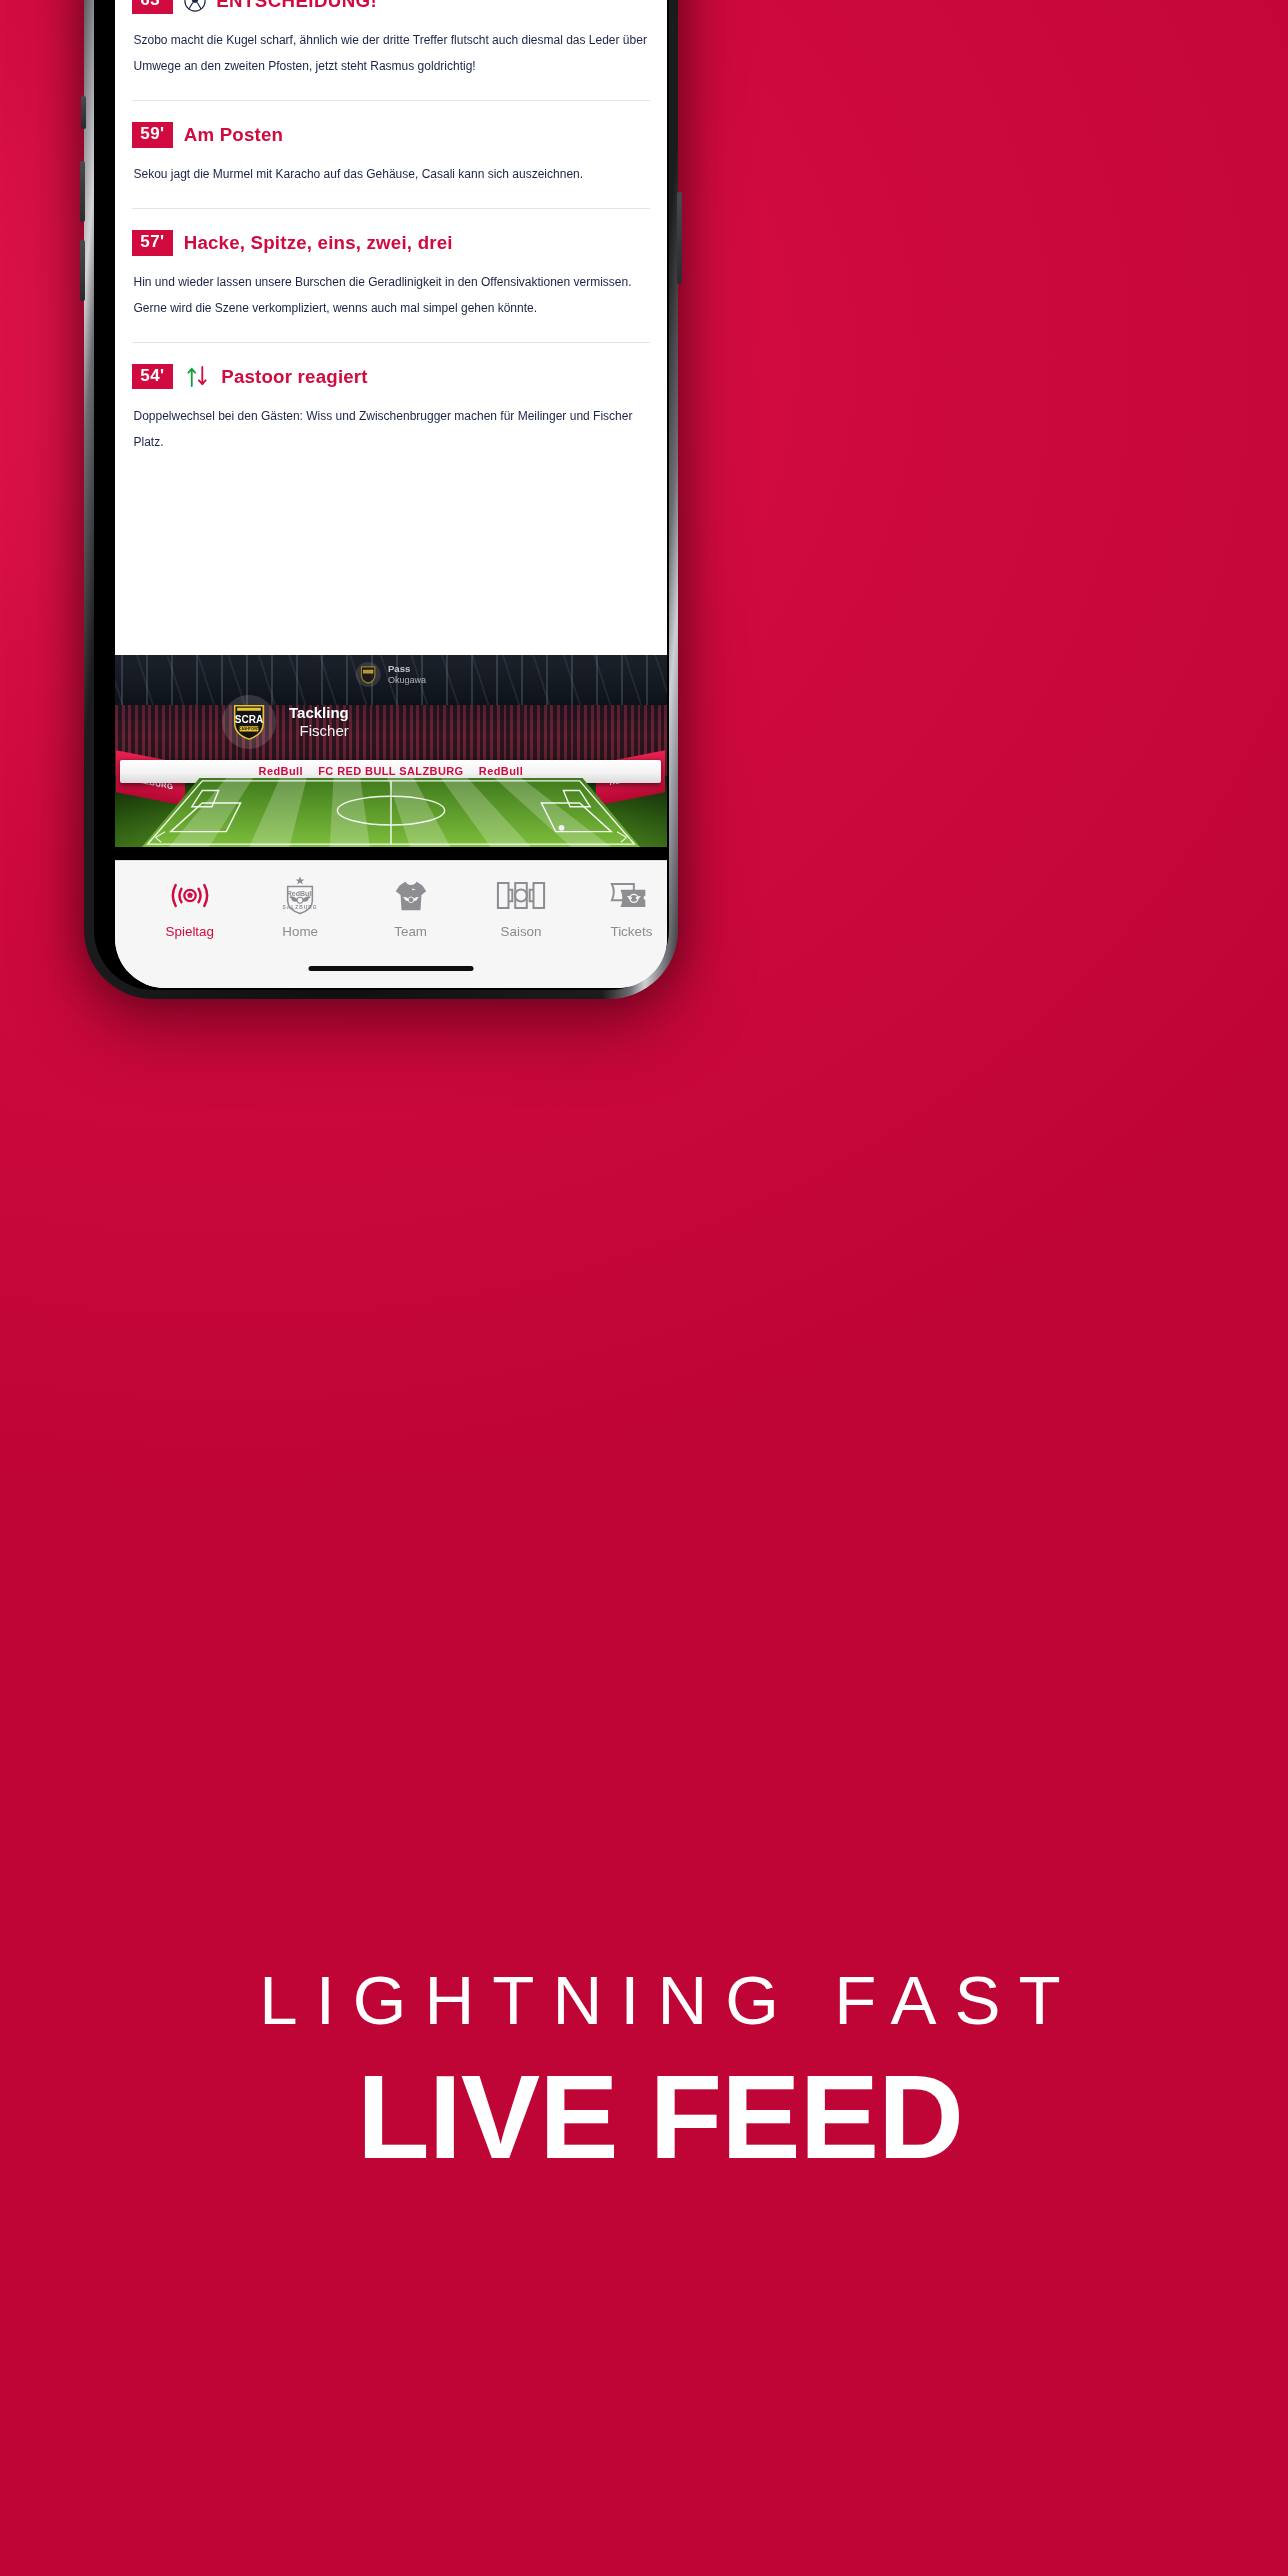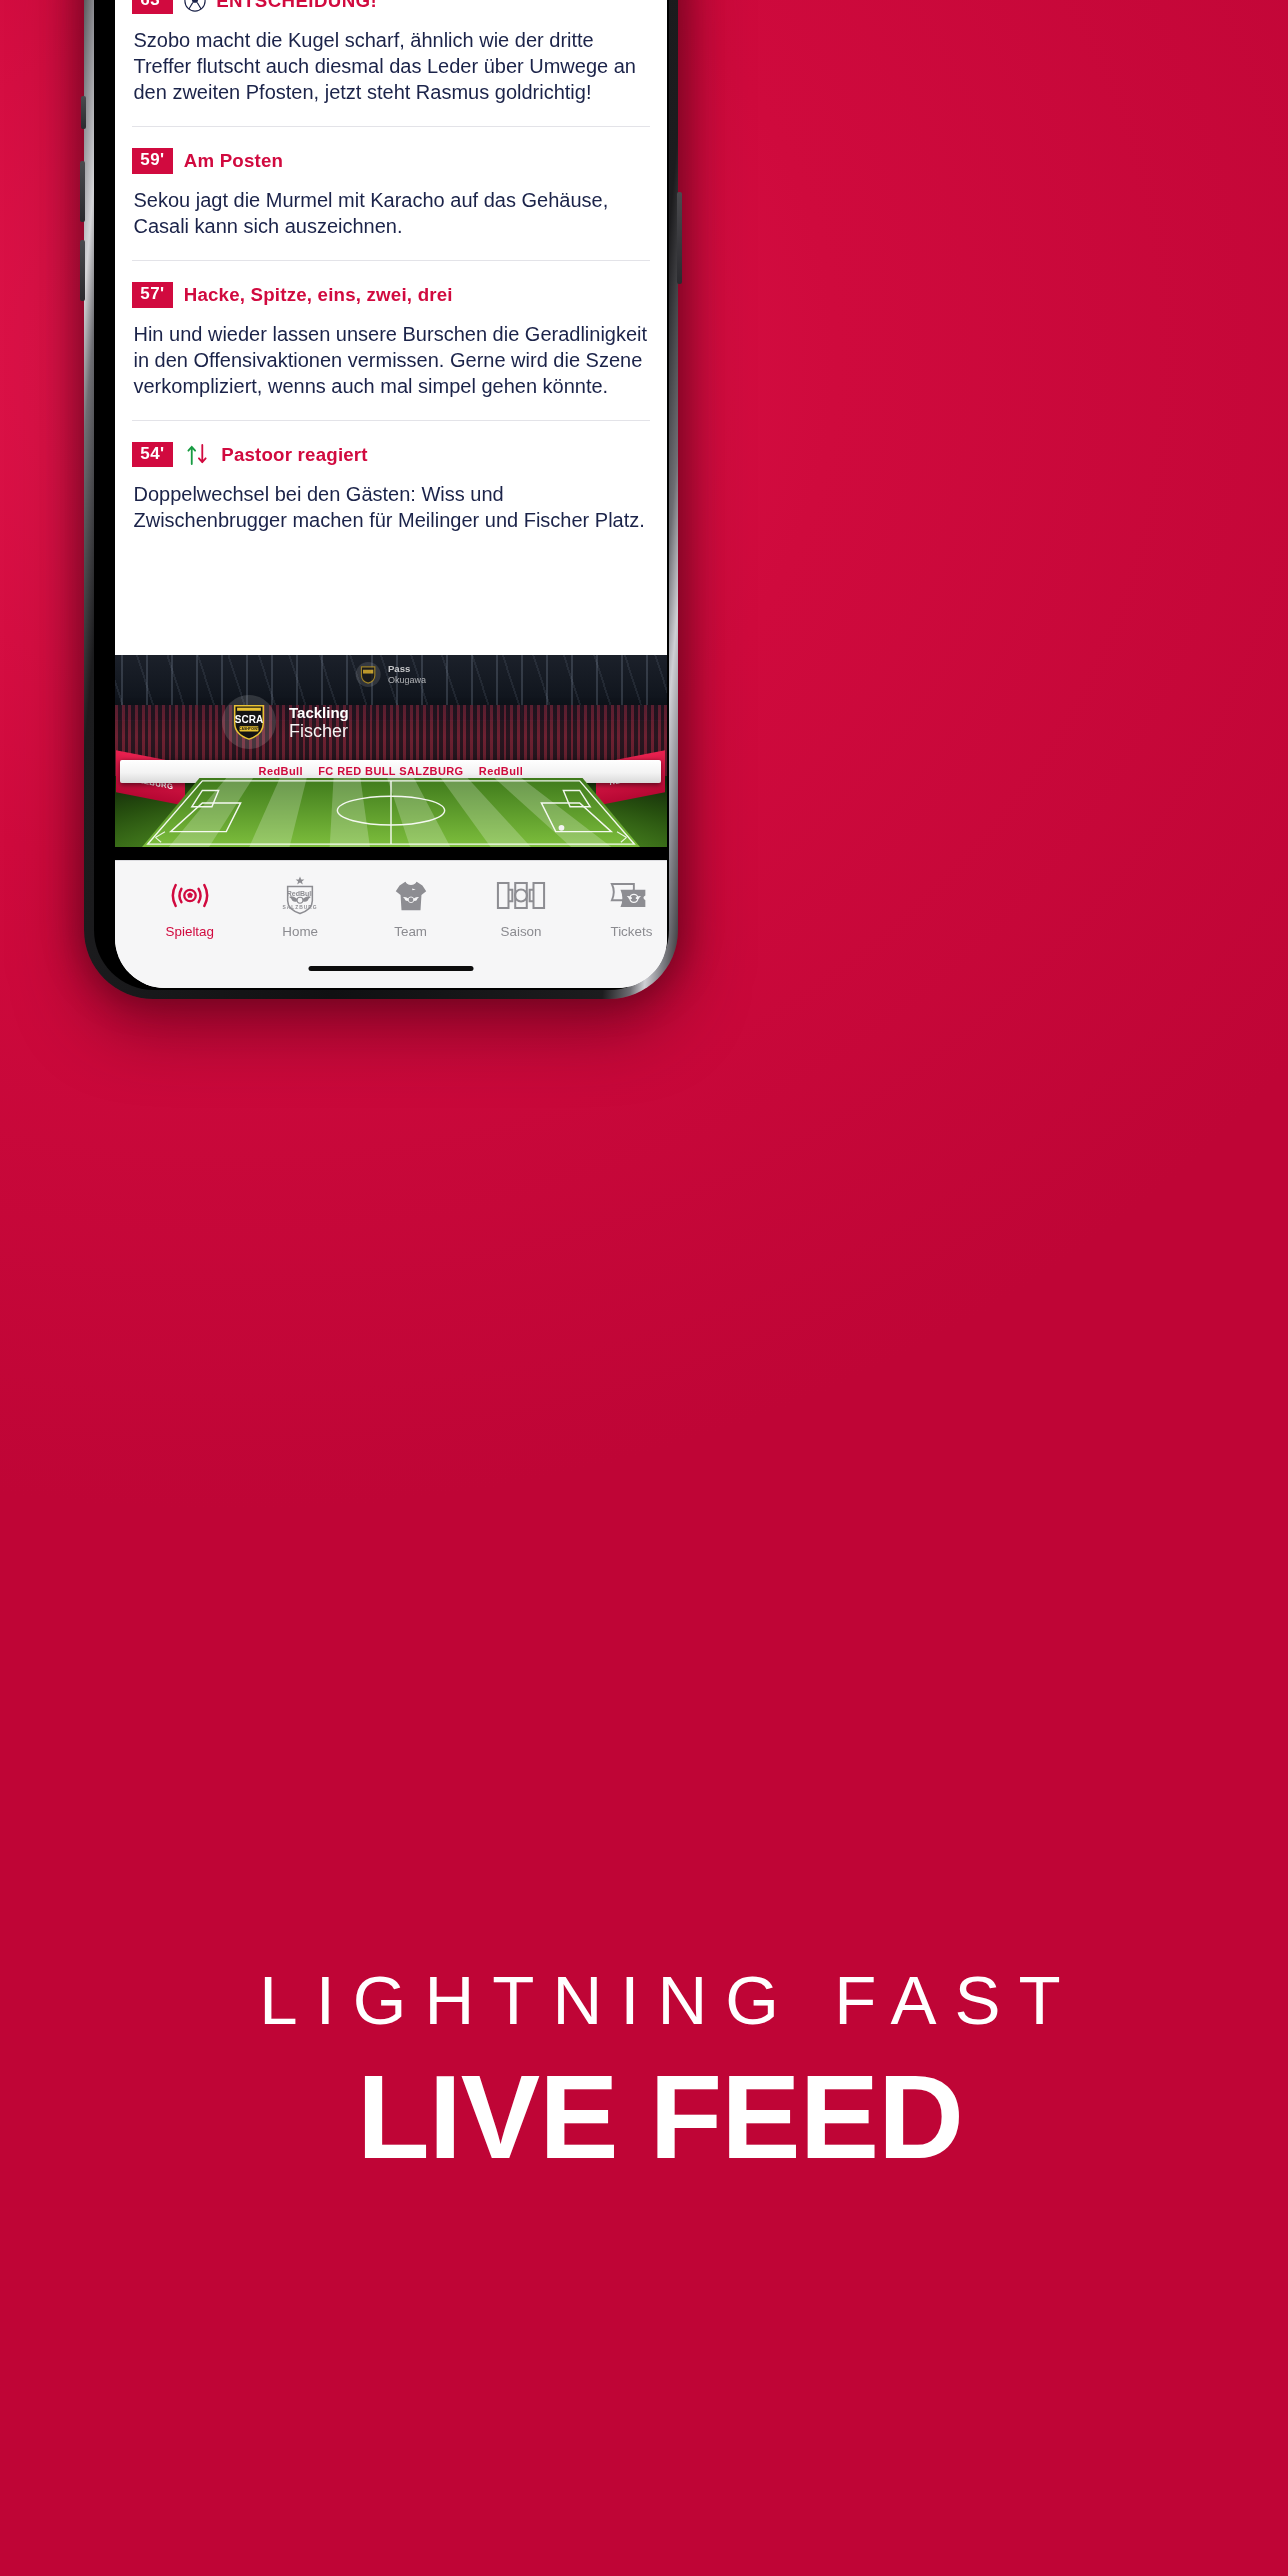--- a/index.html
+++ b/index.html
@@ -54,21 +54,21 @@
     background:#d10a3f;color:#fff;font-weight:bold;font-size:17px;
     padding:2.9px 8.6px 3.8px 8.6px;letter-spacing:0.5px;line-height:1.1;
     font-family:"Liberation Sans", sans-serif;
   }
   .etitle{
     color:#d10a3f;font-weight:bold;font-size:18.7px;letter-spacing:0.2px;
     font-family:"Liberation Sans", sans-serif;
   }
   .etitle.caps{letter-spacing:0.4px;}
   .ebody{
-    color:#1b2349;font-size:20px;line-height:26px;
+    color:#1b2349;font-size:12px;line-height:26px;
     padding:13.4px 1.9px 21px 1.9px;
     font-family:"Liberation Sans", sans-serif;
   }
   .divider{height:1px;background:#e3e3e8;margin:0 17px;}
   .icon-ball{width:22px;height:22px;display:block;}
   .icon-sub{width:27px;height:23px;display:block;}
 
   
   .pitchwrap{
     position:absolute;left:0;top:737px;width:552px;height:205px;
@@ -137,21 +137,21 @@
   .ov-main{
     position:absolute;left:107px;top:40px;
     display:flex;align-items:center;gap:13.4px;
   }
   .ov-main .discl{
     width:54px;height:54px;border-radius:50%;
     background:rgba(255,255,255,.14);
     display:flex;align-items:center;justify-content:center;
   }
   .ov-main .lines .l1{color:#fff;font-size:15px;font-weight:bold;line-height:18px;}
-  .ov-main .lines .l2{color:#fff;font-size:18px;line-height:18px;opacity:.95;}
+  .ov-main .lines .l2{color:#fff;font-size:15px;line-height:18px;opacity:.95;text-align:right;}
 
   
   .bottomnav{
     position:absolute;left:0;top:942px;width:552px;height:127px;
     background:#f6f6f7;border-top:1px solid #dcdce0;
     display:flex;align-items:flex-start;
   }
   .navitem{
     flex:1;display:flex;flex-direction:column;align-items:center;
     padding-top:15.3px;gap:8.6px;padding-left:40px;

